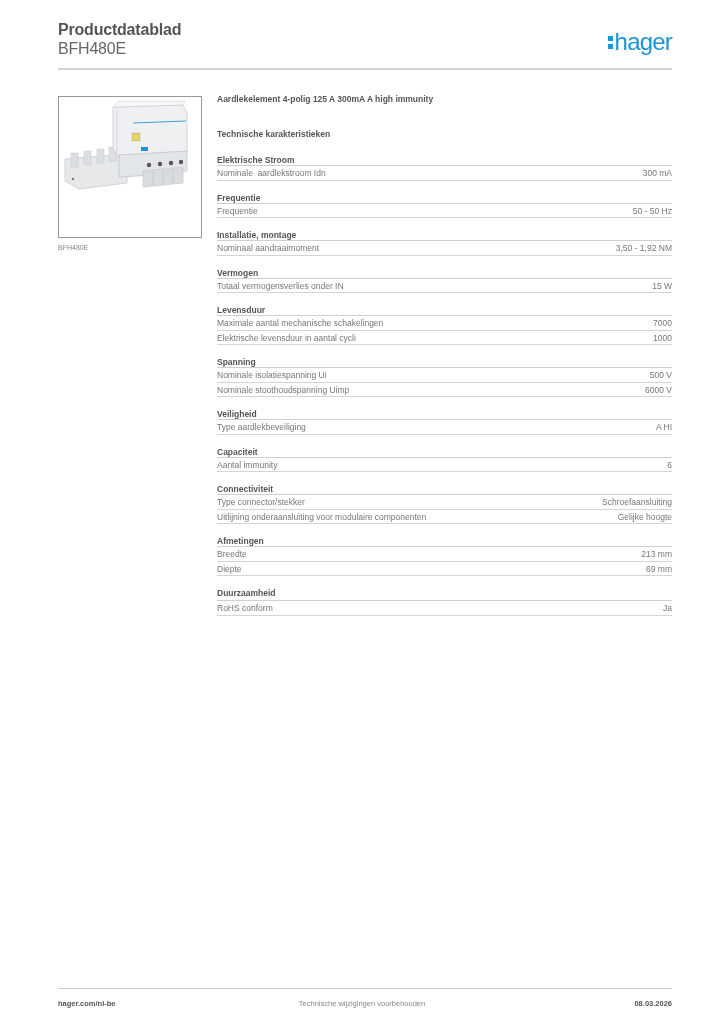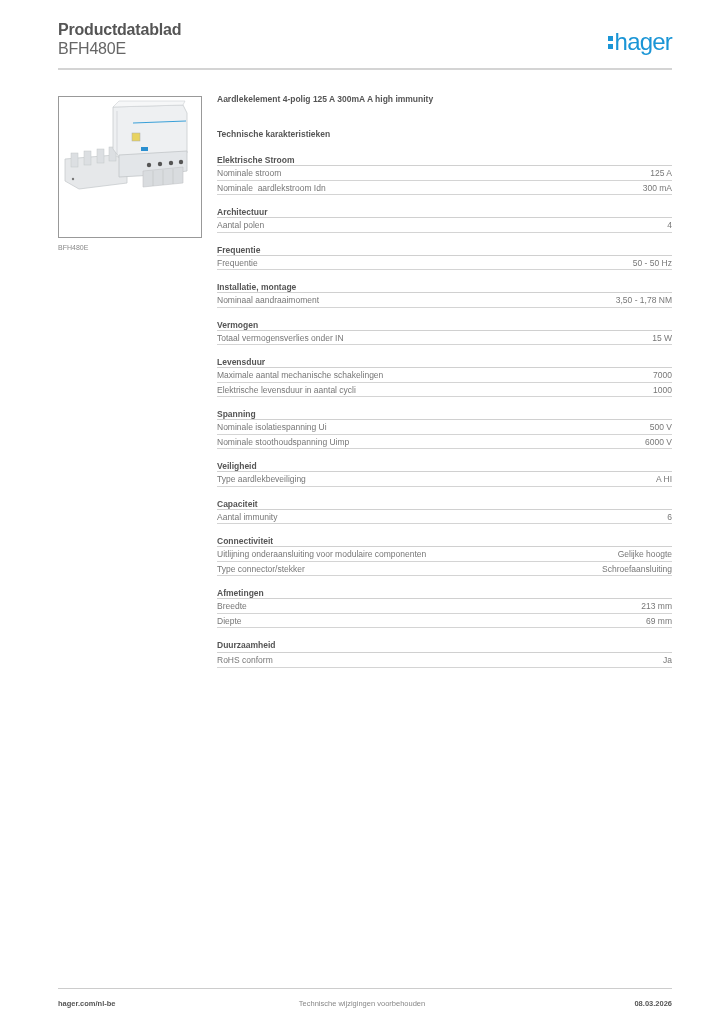--- a/index.html
+++ b/index.html
@@ -75,50 +75,39 @@
 </div>
 <div class="product-caption">BFH480E</div>
 
 <div class="content">
   <div class="product-desc">Aardlekelement 4-polig 125 A 300mA A high immunity</div>
   <div class="section-title-main">Technische karakteristieken</div>
 
   <div class="group">
     <div class="group-title">Elektrische Stroom</div>
     <div class="row">
-        <span class="label">Nominale stroom</span>
-        <span class="value">125 A</span>
-      </div>
-    <div class="row">
         <span class="label" style="white-space:pre">Nominale  aardlekstroom Idn</span>
         <span class="value">300 mA</span>
       </div>
   </div>
 
-  <div class="group">
-    <div class="group-title">Architectuur</div>
-    <div class="row">
-        <span class="label">Aantal polen</span>
-        <span class="value">4</span>
-      </div>
-  </div>
 
   <div class="group">
     <div class="group-title">Frequentie</div>
     <div class="row">
         <span class="label">Frequentie</span>
         <span class="value">50 - 50 Hz</span>
       </div>
   </div>
 
   <div class="group">
     <div class="group-title">Installatie, montage</div>
     <div class="row">
         <span class="label">Nominaal aandraaimoment</span>
-        <span class="value">3,50 - 1,78 NM</span>
+        <span class="value">3,50 - 1,92 NM</span>
       </div>
   </div>
 
   <div class="group">
     <div class="group-title">Vermogen</div>
     <div class="row">
         <span class="label">Totaal vermogensverlies onder IN</span>
         <span class="value">15 W</span>
       </div>
   </div>
@@ -159,26 +148,26 @@
     <div class="group-title">Capaciteit</div>
     <div class="row">
         <span class="label">Aantal immunity</span>
         <span class="value">6</span>
       </div>
   </div>
 
   <div class="group">
     <div class="group-title">Connectiviteit</div>
     <div class="row">
+        <span class="label">Type connector/stekker</span>
+        <span class="value">Schroefaansluiting</span>
+      </div>
+    <div class="row">
         <span class="label">Uitlijning onderaansluiting voor modulaire componenten</span>
         <span class="value">Gelijke hoogte</span>
-      </div>
-    <div class="row">
-        <span class="label">Type connector/stekker</span>
-        <span class="value">Schroefaansluiting</span>
       </div>
   </div>
 
   <div class="group">
     <div class="group-title">Afmetingen</div>
     <div class="row">
         <span class="label">Breedte</span>
         <span class="value">213 mm</span>
       </div>
     <div class="row">

